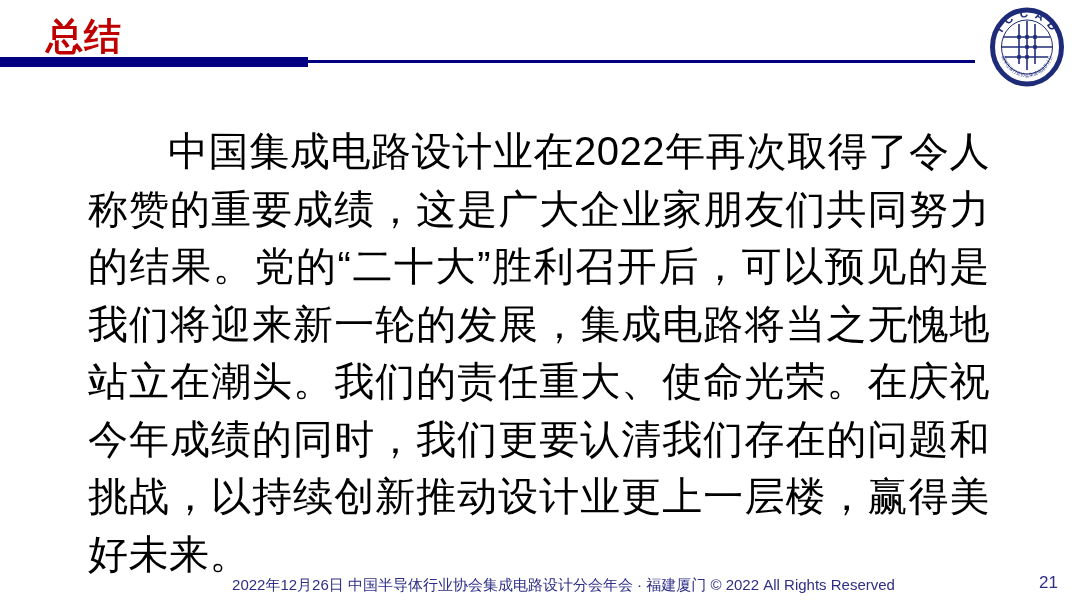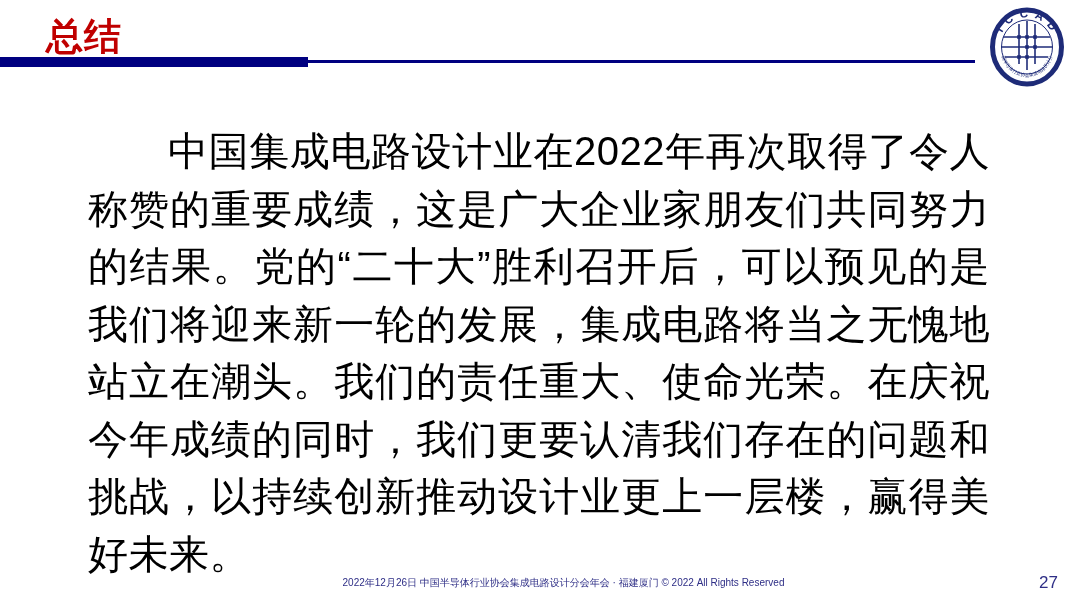--- a/index.html
+++ b/index.html
@@ -57,21 +57,21 @@
     text-indent: 2em;
     font-weight: 500;
     letter-spacing: 0.5px;
   }
   .footer {
     position: absolute;
     left: 0;
     right: 0;
     top: 576px;
     text-align: center;
-    font-size: 10px;
+    font-size: 15px;
     color: var(--footer-navy, #2E2E86);
     padding-left: 47px;
   }
   .page-number {
     position: absolute;
     right: 22px;
     top: 573px;
     font-size: 17px;
     color: var(--footer-navy, #2E2E86);
   }
@@ -113,13 +113,13 @@
   </text>
   <text font-size="4.6" fill="#1E2B78" font-family="Liberation Sans, sans-serif">
     <textPath href="#bottomArc" startOffset="50%" text-anchor="middle">中国半导体行业协会集成电路设计分会</textPath>
   </text>
 </svg>
 
 <div class="body-text">中国集成电路设计业在2022年再次取得了令人称赞的重要成绩，这是广大企业家朋友们共同努力的结果。党的“二十大”胜利召开后，可以预见的是我们将迎来新一轮的发展，集成电路将当之无愧地站立在潮头。我们的责任重大、使命光荣。在庆祝今年成绩的同时，我们更要认清我们存在的问题和挑战，以持续创新推动设计业更上一层楼，赢得美好未来。</div>
 
 <div class="footer">2022年12月26日 中国半导体行业协会集成电路设计分会年会 · 福建厦门 © 2022 All Rights Reserved</div>
 
-<div class="page-number">27</div>
+<div class="page-number">21</div>
 
 </body></html>

